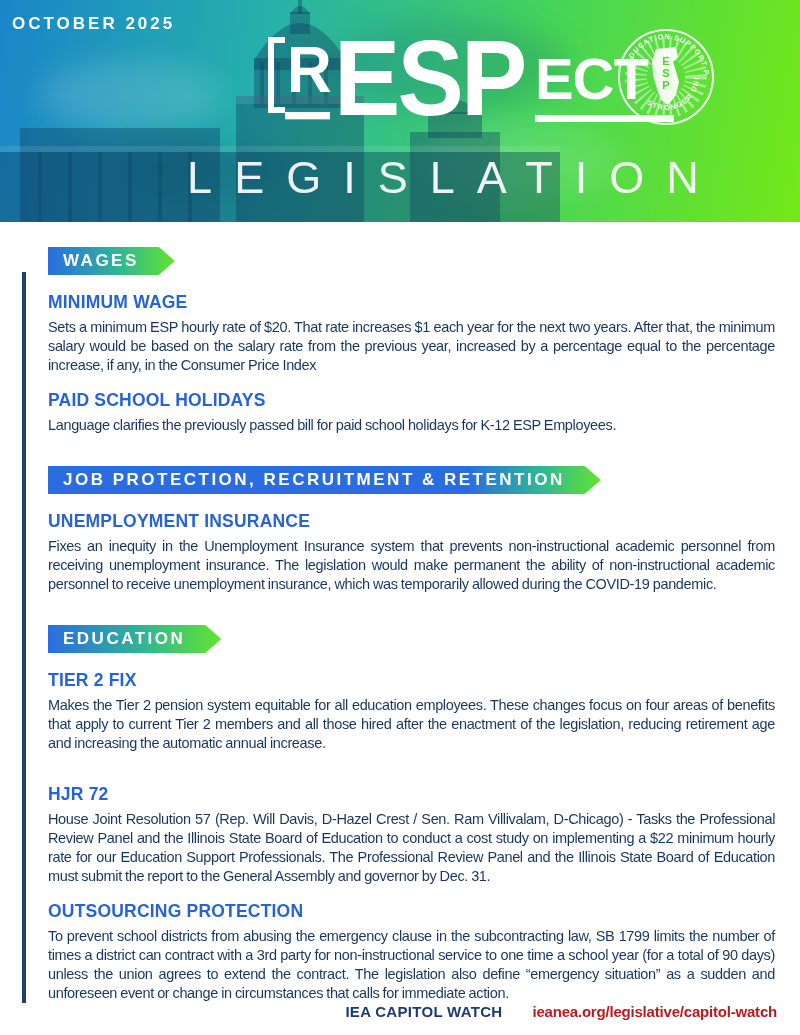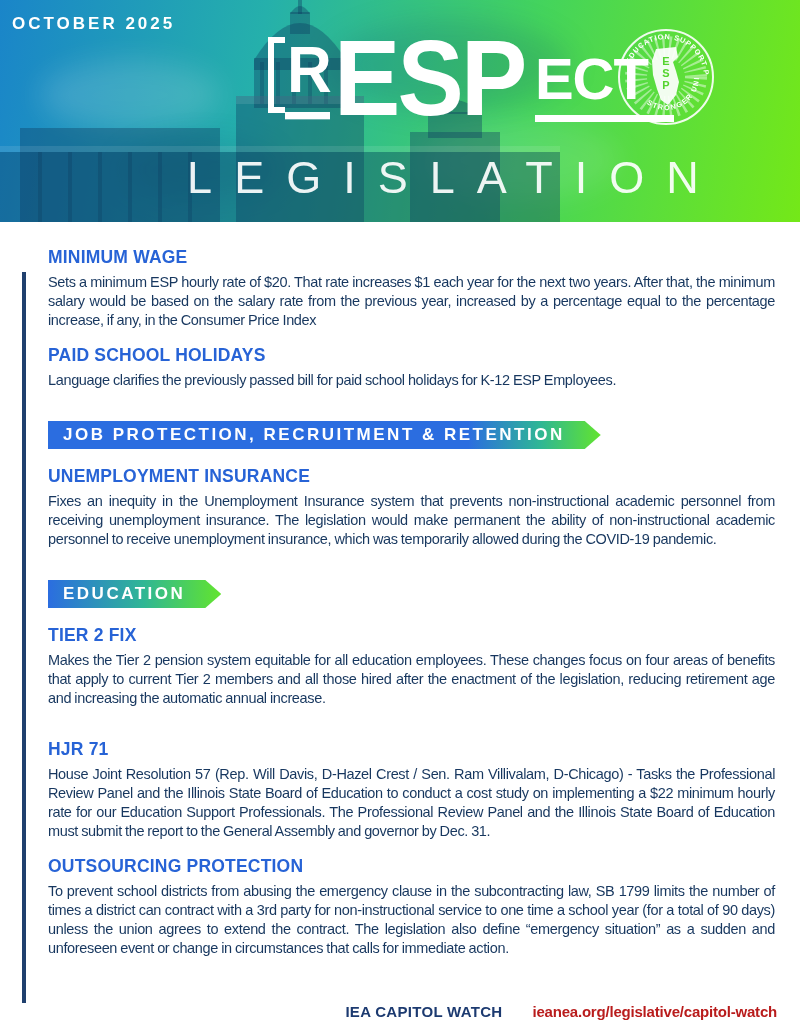--- a/index.html
+++ b/index.html
@@ -202,40 +202,41 @@
       </svg>
 
       <div class="legislation">LEGISLATION</div>
     </div>
   </header>
 
   <main class="content">
     <div class="leftbar"></div>
 
     <section class="section first">
+      <div class="badge">WAGES</div>
       <h3 class="item-title">MINIMUM WAGE</h3>
       <p class="item-body">Sets a minimum ESP hourly rate of $20. That rate increases $1 each year for the next two years. After that, the minimum salary would be based on the salary rate from the previous year, increased by a percentage equal to the percentage increase, if any, in the Consumer Price Index</p>
       <h3 class="item-title">PAID SCHOOL HOLIDAYS</h3>
       <p class="item-body lastline">Language clarifies the previously passed bill for paid school holidays for K-12 ESP Employees.</p>
     </section>
 
     <section class="section">
       <div class="badge long">JOB PROTECTION, RECRUITMENT &amp; RETENTION</div>
       <h3 class="item-title">UNEMPLOYMENT INSURANCE</h3>
       <p class="item-body">Fixes an inequity in the Unemployment Insurance system that prevents non-instructional academic personnel from receiving unemployment insurance. The legislation would make permanent the ability of non-instructional academic personnel to receive unemployment insurance, which was temporarily allowed during the COVID-19 pandemic.</p>
     </section>
 
     <section class="section">
       <div class="badge">EDUCATION</div>
       <h3 class="item-title">TIER 2 FIX</h3>
       <p class="item-body">Makes the Tier 2 pension system equitable for all education employees. These changes focus on four areas of benefits that apply to current Tier 2 members and all those hired after the enactment of the legislation, reducing retirement age and increasing the automatic annual increase.</p>
     </section>
 
     <section class="section">
-      <h3 class="item-title">HJR 71</h3>
+      <h3 class="item-title">HJR 72</h3>
       <p class="item-body">House Joint Resolution 57 (Rep. Will Davis, D-Hazel Crest / Sen. Ram Villivalam, D-Chicago) - Tasks the Professional Review Panel and the Illinois State Board of Education to conduct a cost study on implementing a $22 minimum hourly rate for our Education Support Professionals. The Professional Review Panel and the Illinois State Board of Education must submit the report to the General Assembly and governor by Dec. 31.</p>
       <h3 class="item-title">OUTSOURCING PROTECTION</h3>
       <p class="item-body">To prevent school districts from abusing the emergency clause in the subcontracting law, SB 1799 limits the number of times a district can contract with a 3rd party for non-instructional service to one time a school year (for a total of 90 days) unless the union agrees to extend the contract. The legislation also  define “emergency situation” as a sudden and unforeseen event or change in circumstances that calls for immediate action.</p>
       
       
     </section>
   </main>
 
   <footer class="footer">
     <span class="f-label">IEA CAPITOL WATCH</span>

